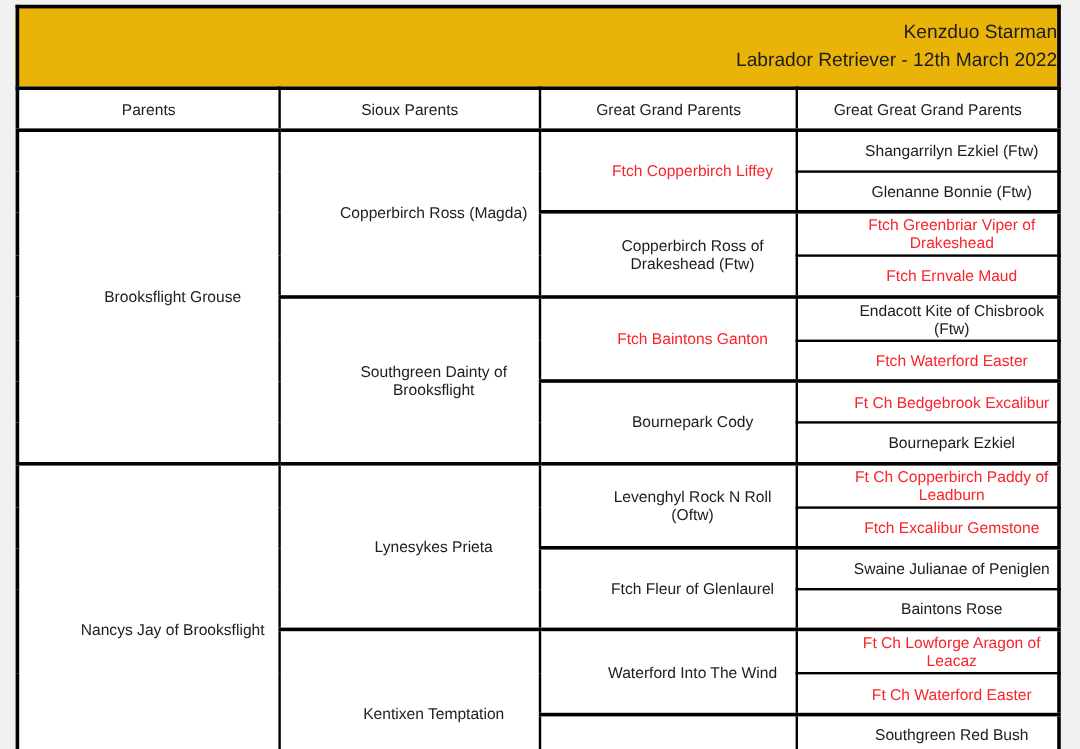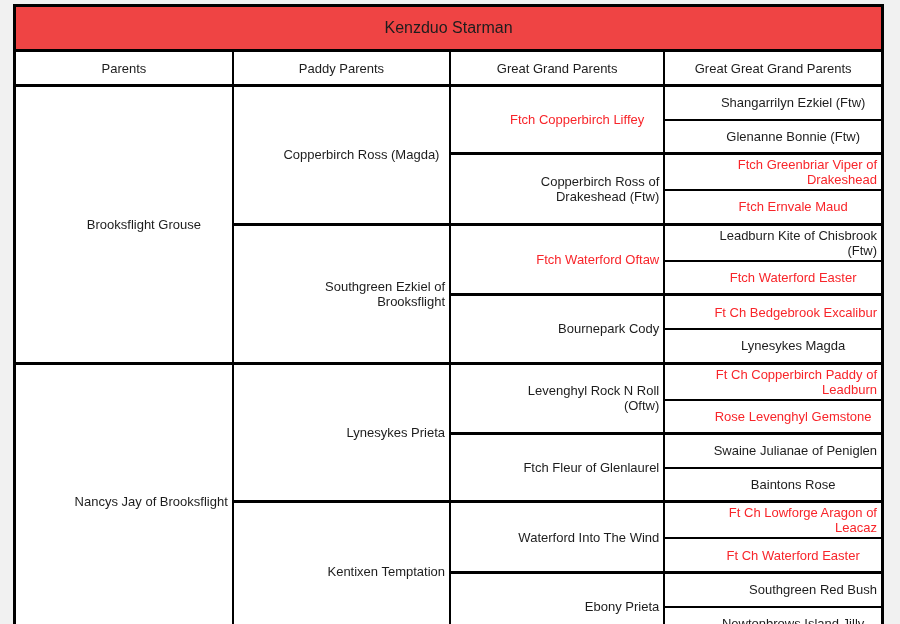--- a/index.html
+++ b/index.html
@@ -11,23 +11,23 @@
   }
   .sheet {
     position: absolute;
     left: 13px; top: 4px;
     width: 871px;
     background: #ffffff;
   }
   .title-box {
     border: 3px solid #000;
     border-bottom: none;
-    text-align: center;
+    text-align: right;
     padding: 9px 0 10px 0;
-    background: #ef4444;
+    background: #eab308;
   }
   .title-box .line {
     display: block;
     font-size: 16px;
     line-height: 23px;
   }
   table.pedigree {
     width: 100%;
     border-collapse: collapse;
     table-layout: fixed;
@@ -42,44 +42,45 @@
     font-size: 13px;
     font-weight: normal;
     padding: 2px 4px;
     overflow: hidden;
   }
   table.pedigree th {
     height: 28px;
     border-bottom-width: 3px;
   }
   table.pedigree td { height: 27.6px; padding-left: 44px; }
-  table.pedigree td.tt { border-top-width: 3px; text-align: right; }
+  table.pedigree td.tt { border-top-width: 3px; }
   table.pedigree td[data-color="red"] { color: #f8252a; }
   table.pedigree td[data-color="black"] { color: #1d1d1d; }
 </style>
 </head>
 <body>
 
 <div class="sheet">
 
   <div class="title-box">
     <span class="line">Kenzduo Starman</span>
+    <span class="line">Labrador Retriever - 12th March 2022</span>
   </div>
 
   <table class="pedigree">
     <colgroup>
       <col style="width:25.15%">
       <col style="width:25.03%">
       <col style="width:24.68%">
       <col style="width:25.14%">
     </colgroup>
     <thead>
       <tr>
         <th>Parents</th>
-        <th>Paddy Parents</th>
+        <th>Sioux Parents</th>
         <th>Great Grand Parents</th>
         <th>Great Great Grand Parents</th>
       </tr>
     </thead>
     <tbody>
       <tr>
         <td rowspan="8" data-color="black">Brooksflight Grouse</td>
         <td rowspan="4" data-color="black">Copperbirch Ross (Magda)</td>
         <td rowspan="2" data-color="red">Ftch Copperbirch Liffey</td>
         <td data-color="black">Shangarrilyn Ezkiel (Ftw)</td>
@@ -88,42 +89,42 @@
         <td data-color="black">Glenanne Bonnie (Ftw)</td>
       </tr>
       <tr>
         <td rowspan="2" class="tt" data-color="black">Copperbirch Ross of Drakeshead (Ftw)</td>
         <td class="tt" data-color="red">Ftch Greenbriar Viper of Drakeshead</td>
       </tr>
       <tr>
         <td data-color="red">Ftch Ernvale Maud</td>
       </tr>
       <tr>
-        <td rowspan="4" class="tt" data-color="black">Southgreen Ezkiel of Brooksflight</td>
-        <td rowspan="2" class="tt" data-color="red">Ftch Waterford Oftaw</td>
-        <td class="tt" data-color="black">Leadburn Kite of Chisbrook (Ftw)</td>
+        <td rowspan="4" class="tt" data-color="black">Southgreen Dainty of Brooksflight</td>
+        <td rowspan="2" class="tt" data-color="red">Ftch Baintons Ganton</td>
+        <td class="tt" data-color="black">Endacott Kite of Chisbrook (Ftw)</td>
       </tr>
       <tr>
         <td data-color="red">Ftch Waterford Easter</td>
       </tr>
       <tr>
         <td rowspan="2" class="tt" data-color="black">Bournepark Cody</td>
         <td class="tt" data-color="red">Ft Ch Bedgebrook Excalibur</td>
       </tr>
       <tr>
-        <td data-color="black">Lynesykes Magda</td>
+        <td data-color="black">Bournepark Ezkiel</td>
       </tr>
       <tr>
         <td rowspan="8" class="tt" data-color="black">Nancys Jay of Brooksflight</td>
         <td rowspan="4" class="tt" data-color="black">Lynesykes Prieta</td>
         <td rowspan="2" class="tt" data-color="black">Levenghyl Rock N Roll (Oftw)</td>
         <td class="tt" data-color="red">Ft Ch Copperbirch Paddy of Leadburn</td>
       </tr>
       <tr>
-        <td data-color="red">Rose Levenghyl Gemstone</td>
+        <td data-color="red">Ftch Excalibur Gemstone</td>
       </tr>
       <tr>
         <td rowspan="2" class="tt" data-color="black">Ftch Fleur of Glenlaurel</td>
         <td class="tt" data-color="black">Swaine Julianae of Peniglen</td>
       </tr>
       <tr>
         <td data-color="black">Baintons Rose</td>
       </tr>
       <tr>
         <td rowspan="4" class="tt" data-color="black">Kentixen Temptation</td>

